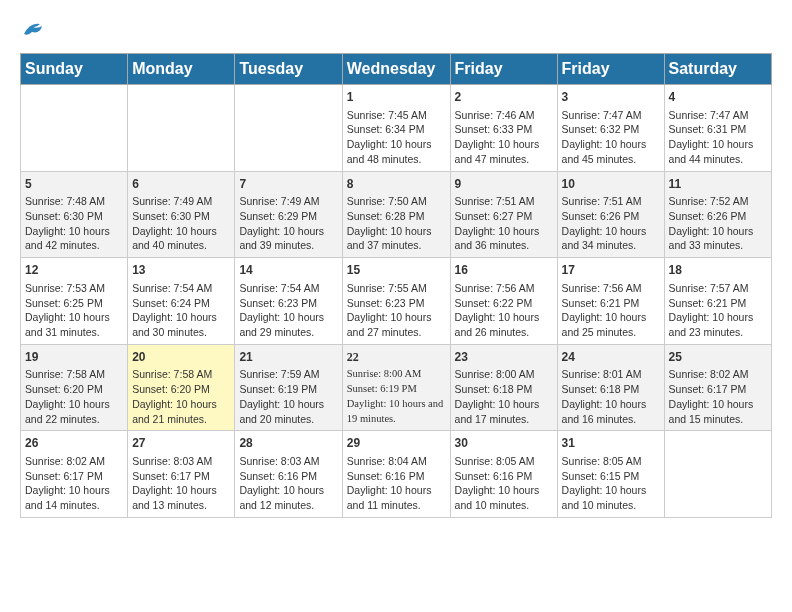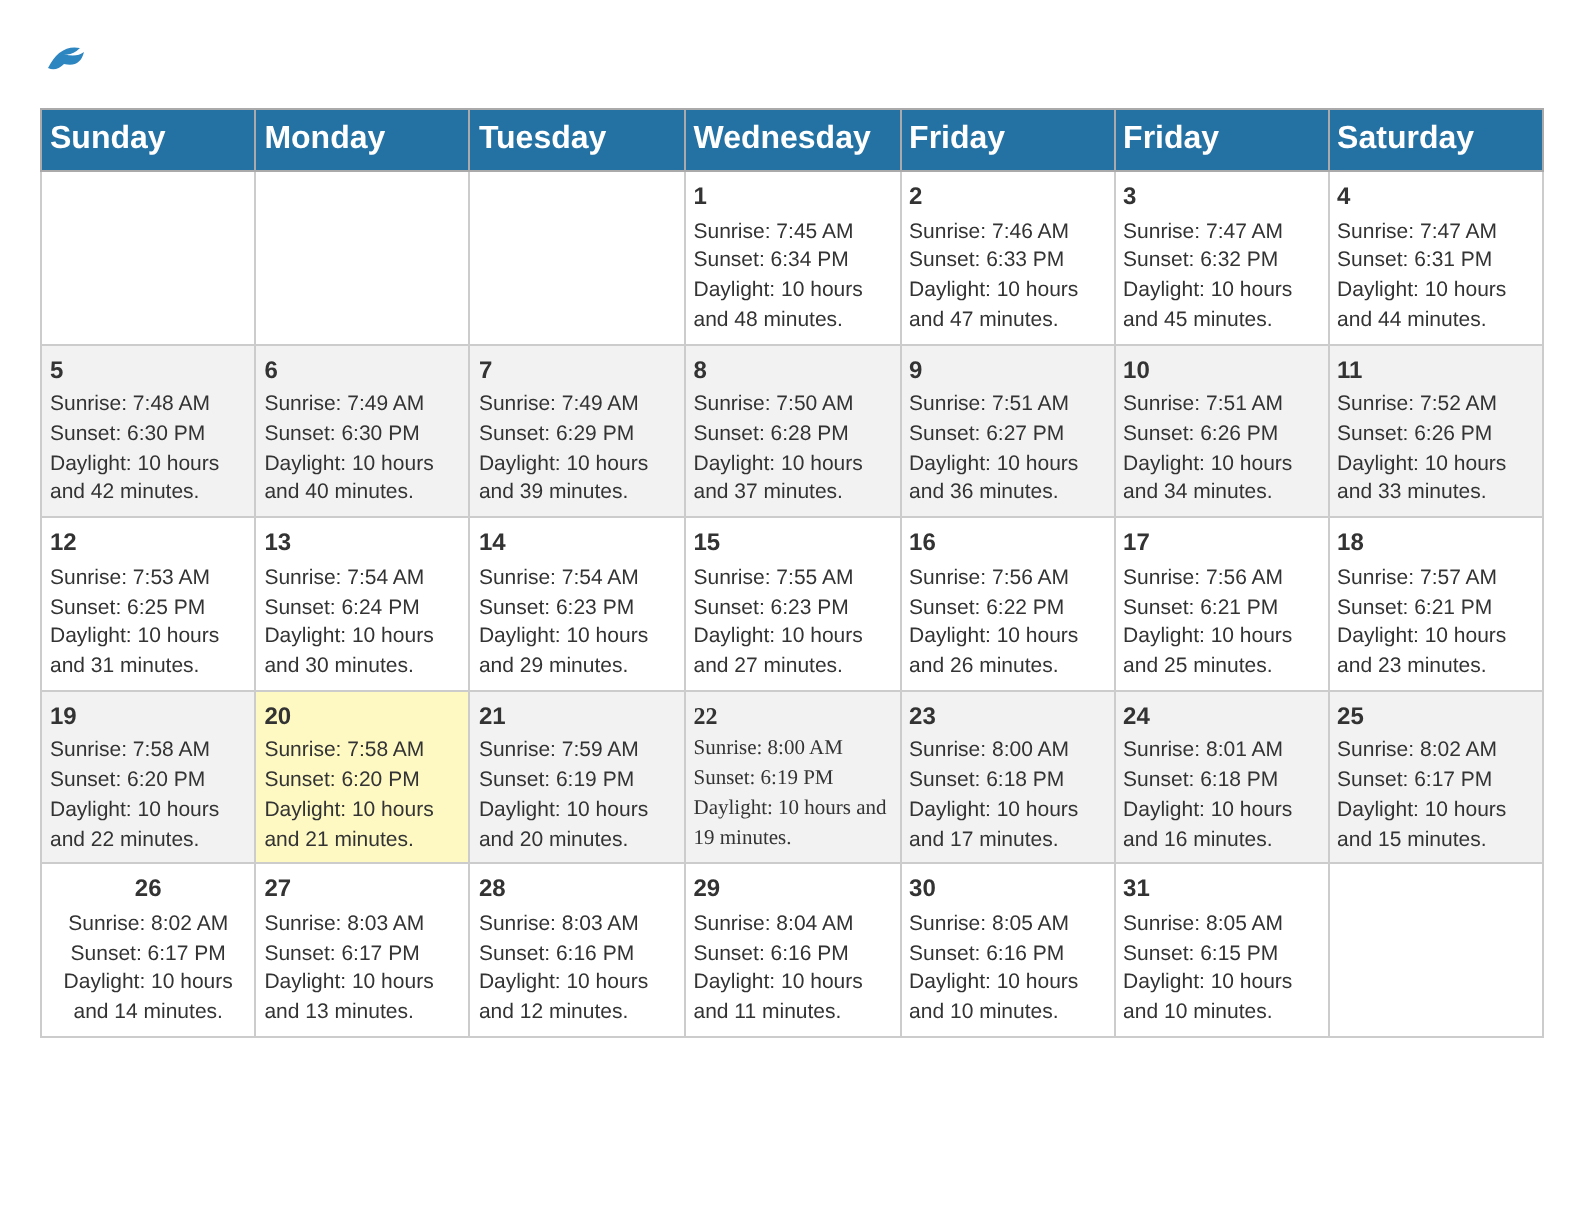--- a/index.html
+++ b/index.html
@@ -145,21 +145,21 @@
       <tr>
         <td style="background-color: rgb(242, 242, 242);"><span class="day-num">19</span><span>Sunrise: 7:58 AM</span><br><span>Sunset: 6:20 PM</span><br><span>Daylight: 10 hours and 22 minutes.</span></td>
         <td style="background-color: #fef9c3;"><span class="day-num">20</span><span>Sunrise: 7:58 AM</span><br><span>Sunset: 6:20 PM</span><br><span>Daylight: 10 hours and 21 minutes.</span></td>
         <td style="background-color: rgb(242, 242, 242);"><span class="day-num">21</span><span>Sunrise: 7:59 AM</span><br><span>Sunset: 6:19 PM</span><br><span>Daylight: 10 hours and 20 minutes.</span></td>
         <td style="background-color: rgb(242, 242, 242); font-family: Liberation Serif, serif;"><span class="day-num">22</span><span>Sunrise: 8:00 AM</span><br><span>Sunset: 6:19 PM</span><br><span>Daylight: 10 hours and 19 minutes.</span></td>
         <td style="background-color: rgb(242, 242, 242);"><span class="day-num">23</span><span>Sunrise: 8:00 AM</span><br><span>Sunset: 6:18 PM</span><br><span>Daylight: 10 hours and 17 minutes.</span></td>
         <td style="background-color: rgb(242, 242, 242);"><span class="day-num">24</span><span>Sunrise: 8:01 AM</span><br><span>Sunset: 6:18 PM</span><br><span>Daylight: 10 hours and 16 minutes.</span></td>
         <td style="background-color: rgb(242, 242, 242);"><span class="day-num">25</span><span>Sunrise: 8:02 AM</span><br><span>Sunset: 6:17 PM</span><br><span>Daylight: 10 hours and 15 minutes.</span></td>
       </tr>
       <tr>
-        <td style="background-color: rgb(255, 255, 255); text-align: center;"><span class="day-num">26</span><span>Sunrise: 8:02 AM</span><br><span>Sunset: 6:17 PM</span><br><span>Daylight: 10 hours and 14 minutes.</span></td>
+        <td style="background-color: rgb(255, 255, 255);"><span class="day-num">26</span><span>Sunrise: 8:02 AM</span><br><span>Sunset: 6:17 PM</span><br><span>Daylight: 10 hours and 14 minutes.</span></td>
         <td style="background-color: rgb(255, 255, 255);"><span class="day-num">27</span><span>Sunrise: 8:03 AM</span><br><span>Sunset: 6:17 PM</span><br><span>Daylight: 10 hours and 13 minutes.</span></td>
         <td style="background-color: rgb(255, 255, 255);"><span class="day-num">28</span><span>Sunrise: 8:03 AM</span><br><span>Sunset: 6:16 PM</span><br><span>Daylight: 10 hours and 12 minutes.</span></td>
         <td style="background-color: rgb(255, 255, 255);"><span class="day-num">29</span><span>Sunrise: 8:04 AM</span><br><span>Sunset: 6:16 PM</span><br><span>Daylight: 10 hours and 11 minutes.</span></td>
         <td style="background-color: rgb(255, 255, 255);"><span class="day-num">30</span><span>Sunrise: 8:05 AM</span><br><span>Sunset: 6:16 PM</span><br><span>Daylight: 10 hours and 10 minutes.</span></td>
         <td style="background-color: rgb(255, 255, 255);"><span class="day-num">31</span><span>Sunrise: 8:05 AM</span><br><span>Sunset: 6:15 PM</span><br><span>Daylight: 10 hours and 10 minutes.</span></td>
         <td class="empty-cell"></td>
       </tr>
     </tbody>
 </table>
 

